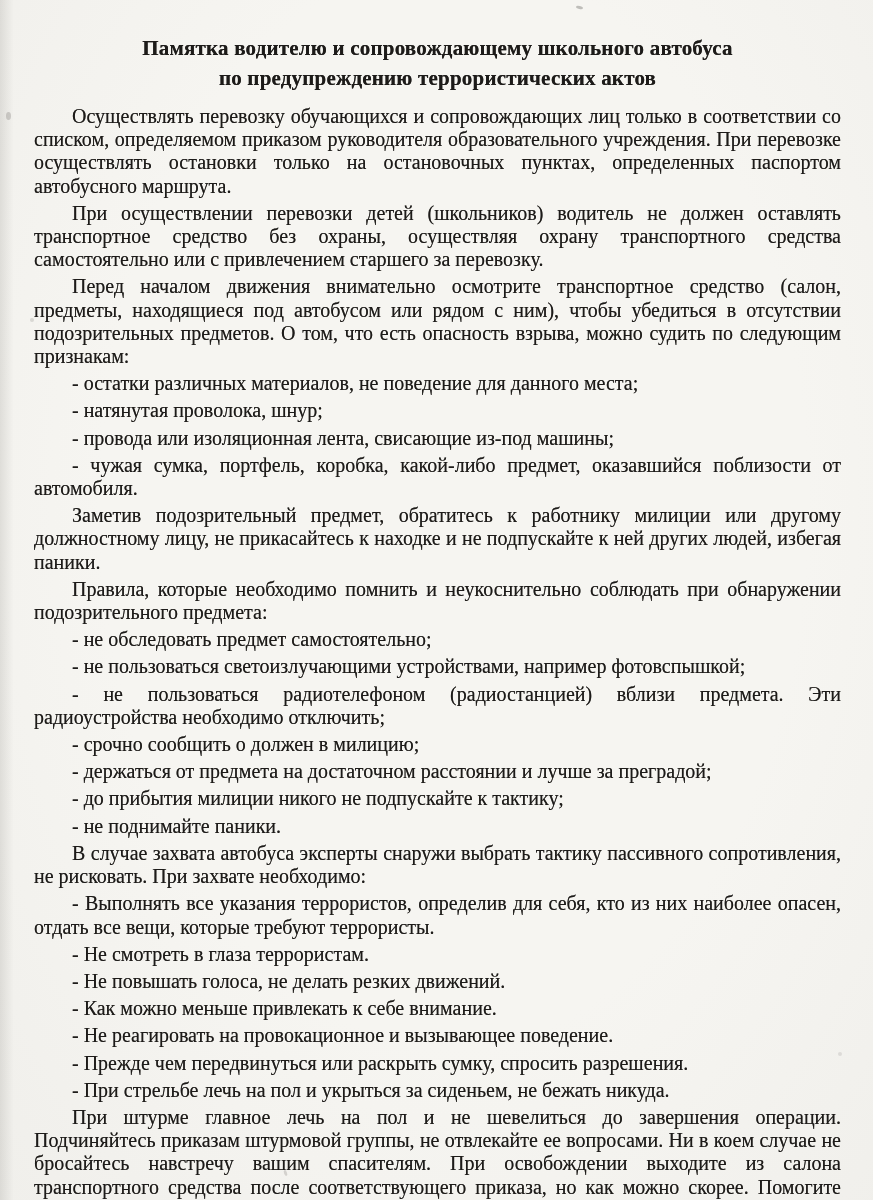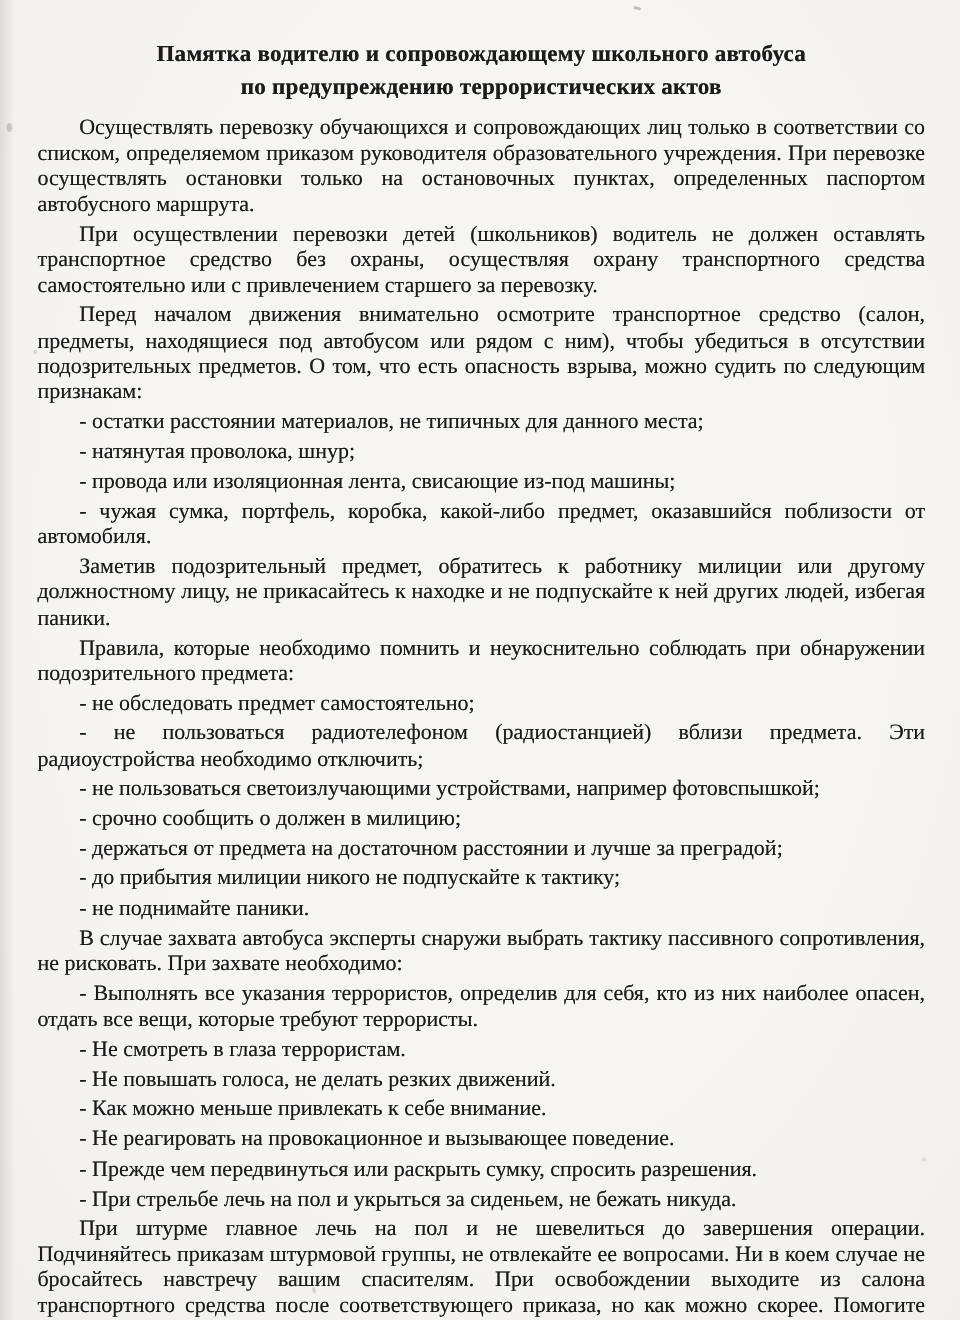--- a/index.html
+++ b/index.html
@@ -71,29 +71,29 @@
   <div class="content">
     <div class="title">
       <div>Памятка водителю и сопровождающему школьного автобуса</div>
       <div>по предупреждению террористических актов</div>
     </div>
 
     <div class="doc-body">
         <p>Осуществлять перевозку обучающихся и сопровождающих лиц только в соответствии со списком, определяемом приказом руководителя образовательного учреждения. При перевозке осуществлять остановки только на остановочных пунктах, определенных паспортом автобусного маршрута.</p>
         <p>При осуществлении перевозки детей (школьников) водитель не должен оставлять транспортное средство без охраны, осуществляя охрану транспортного средства самостоятельно или с привлечением старшего за перевозку.</p>
         <p>Перед началом движения внимательно осмотрите транспортное средство (салон, предметы, находящиеся под автобусом или рядом с ним), чтобы убедиться в отсутствии подозрительных предметов. О том, что есть опасность взрыва, можно судить по следующим признакам:</p>
-        <p>- остатки расстоянии материалов, не типичных для данного места;</p>
+        <p>- остатки различных материалов, не поведение для данного места;</p>
         <p>- натянутая проволока, шнур;</p>
         <p>- провода или изоляционная лента, свисающие из-под машины;</p>
         <p>- чужая сумка, портфель, коробка, какой-либо предмет, оказавшийся поблизости от автомобиля.</p>
         <p>Заметив подозрительный предмет, обратитесь к работнику милиции или другому должностному лицу, не прикасайтесь к находке и не подпускайте к ней других людей, избегая паники.</p>
         <p>Правила, которые необходимо помнить и неукоснительно соблюдать при обнаружении подозрительного предмета:</p>
         <p>- не обследовать предмет самостоятельно;</p>
+        <p>- не пользоваться светоизлучающими устройствами, например фотовспышкой;</p>
         <p>- не пользоваться радиотелефоном (радиостанцией) вблизи предмета. Эти радиоустройства необходимо отключить;</p>
-        <p>- не пользоваться светоизлучающими устройствами, например фотовспышкой;</p>
         <p>- срочно сообщить о должен в милицию;</p>
         <p>- держаться от предмета на достаточном расстоянии и лучше за преградой;</p>
         <p>- до прибытия милиции никого не подпускайте к тактику;</p>
         <p>- не поднимайте паники.</p>
         <p>В случае захвата автобуса эксперты снаружи выбрать тактику пассивного сопротивления, не рисковать. При захвате необходимо:</p>
         <p>- Выполнять все указания террористов, определив для себя, кто из них наиболее опасен, отдать все вещи, которые требуют террористы.</p>
         <p>- Не смотреть в глаза террористам.</p>
         <p>- Не повышать голоса, не делать резких движений.</p>
         <p>- Как можно меньше привлекать к себе внимание.</p>
         <p>- Не реагировать на провокационное и вызывающее поведение.</p>

